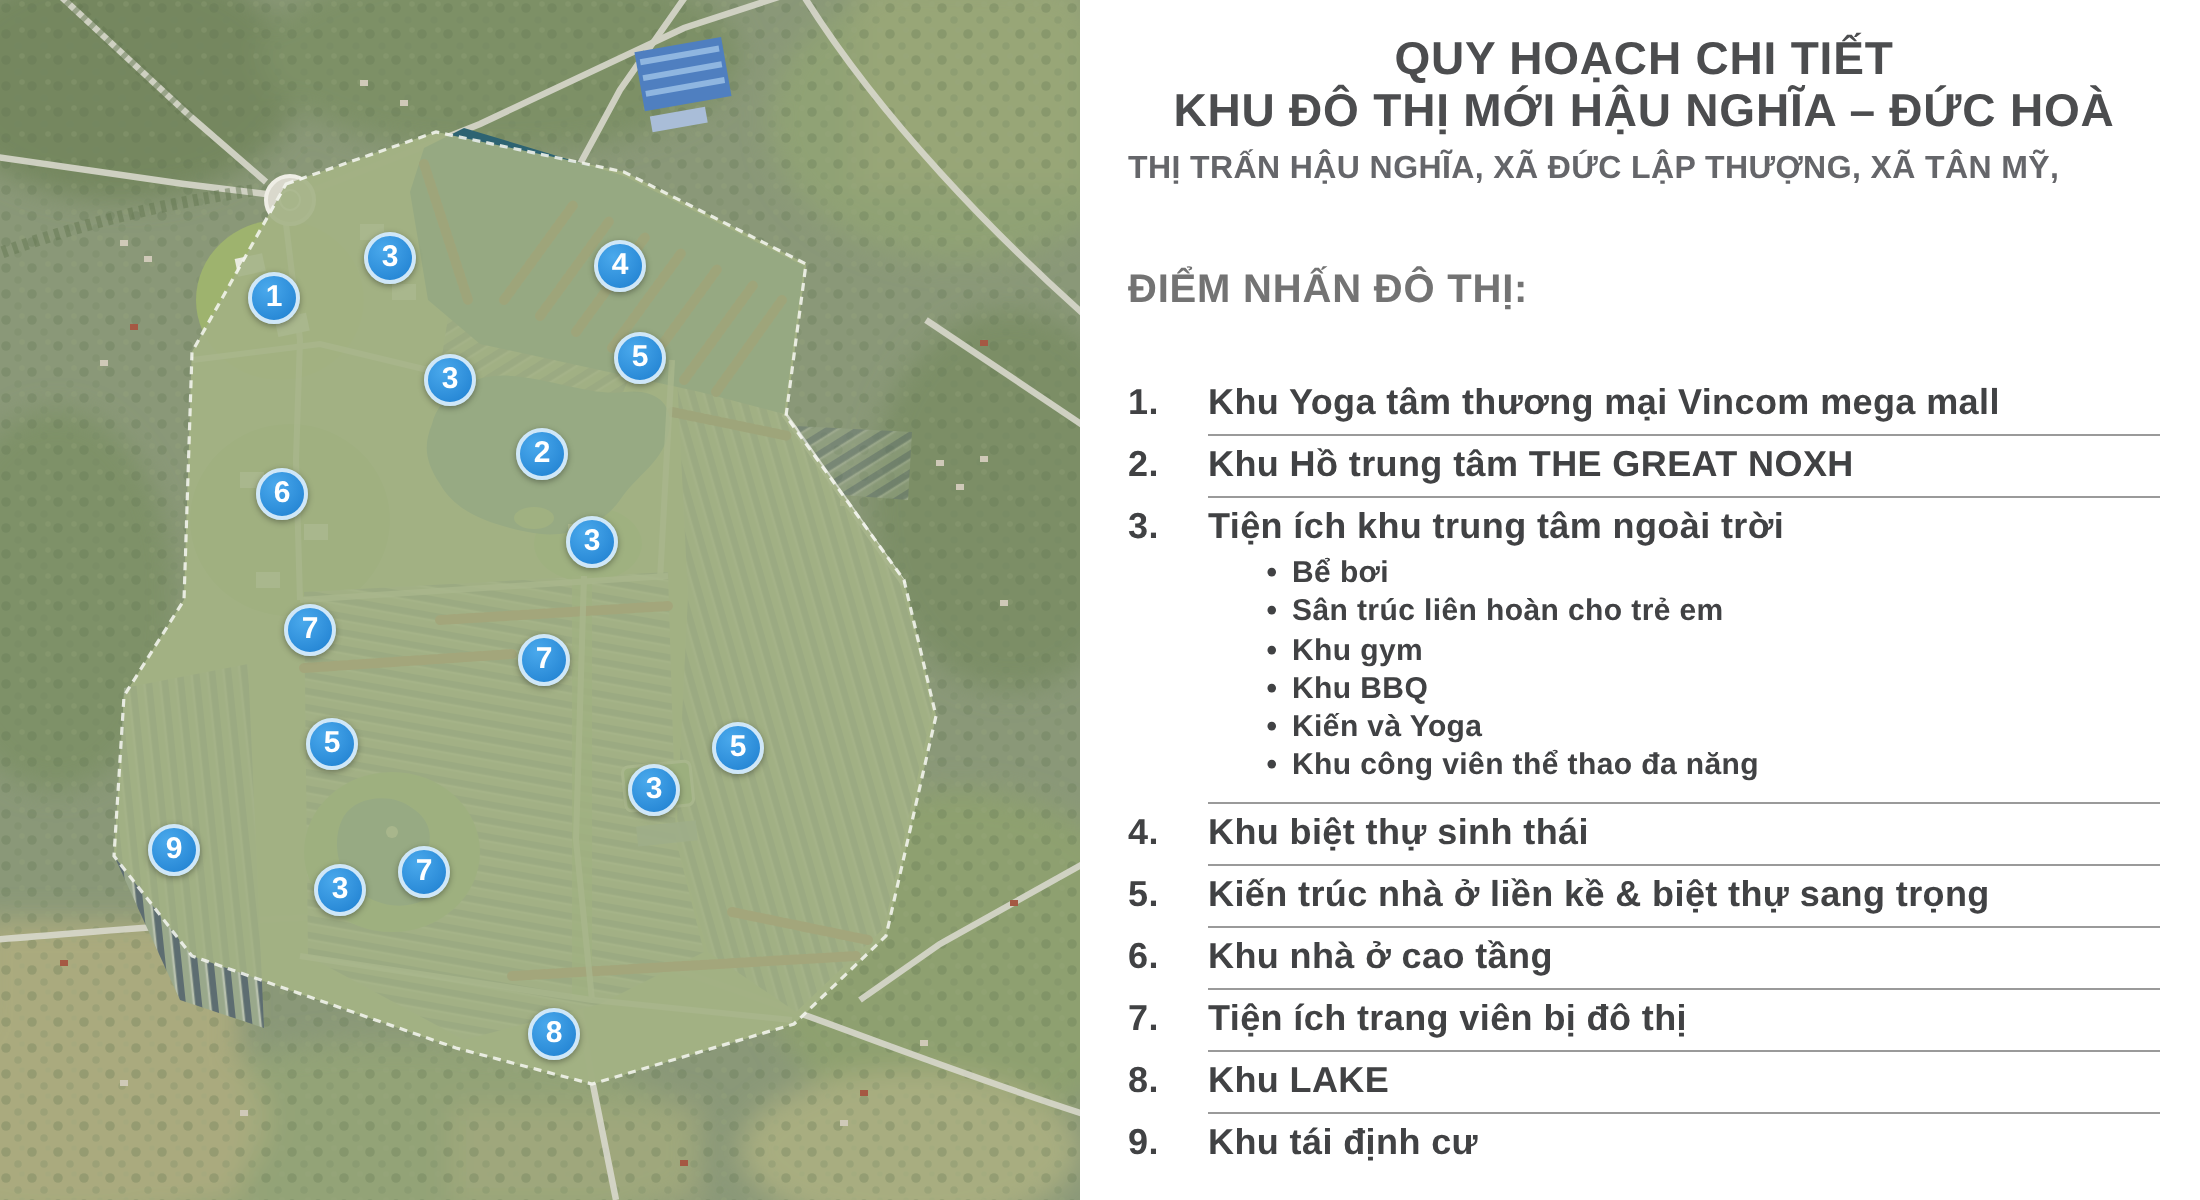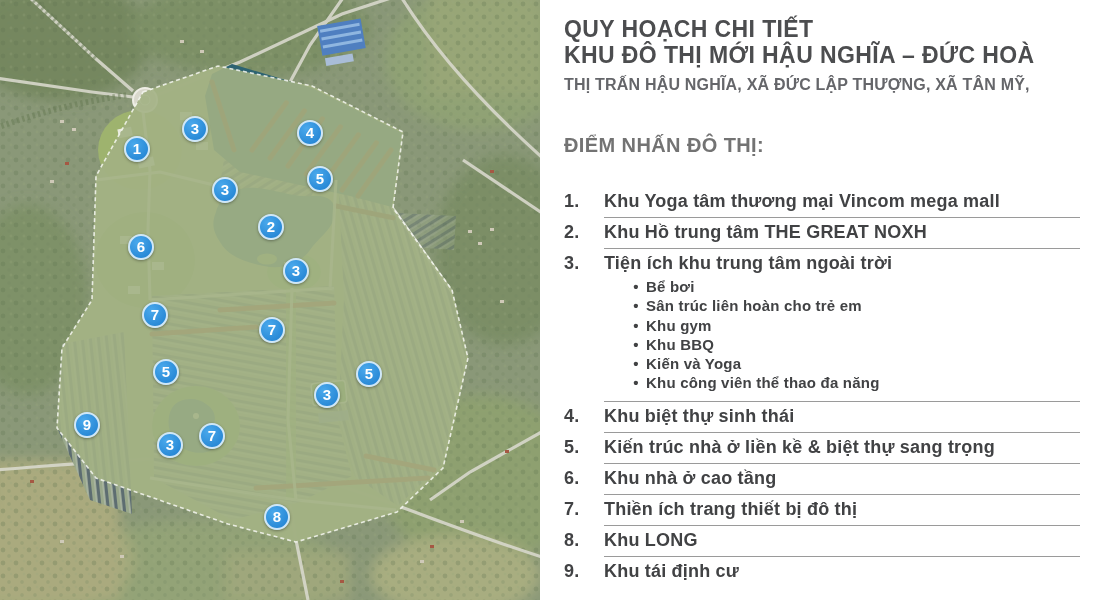--- a/index.html
+++ b/index.html
@@ -9,21 +9,21 @@
   .map-panel{position:absolute;left:0;top:0;width:540px;height:600px;overflow:hidden;}
   .map-panel svg{display:block;}
   .marker{position:absolute;width:26px;height:26px;border-radius:50%;
           background:radial-gradient(circle at 35% 30%, #4aa9ec, #1d7ecf);
           border:2px solid #cfe7f8;box-sizing:border-box;color:#fff;
           font:bold 15px/22px "Liberation Sans",sans-serif;text-align:center;
           box-shadow:0 1px 3px rgba(0,0,0,.35);}
   
   .info{position:absolute;left:540px;top:0;width:560px;height:600px;background:#ffffff;
         padding:16px 20px 0 24px;box-sizing:border-box;}
-  .t1,.t2{font-size:23px;font-weight:bold;color:#4c4d4f;letter-spacing:.4px;line-height:26px;}
+  .t1,.t2{font-size:23px;font-weight:bold;color:#4c4d4f;letter-spacing:.4px;line-height:26px;text-align:center;}
   .sub{font-size:16px;color:#65666a;line-height:19px;letter-spacing:.2px;font-weight:bold;}
   .sub-wrap{margin-top:7px;}
   .heading{margin-top:40px;font-size:20px;font-weight:bold;color:#737373;letter-spacing:.4px;}
   ol.hl{list-style:none;margin:30px 0 0 0;padding:0;}
   ol.hl>li{display:flex;font-size:18px;font-weight:bold;color:#414244;letter-spacing:.2px;}
   ol.hl .num{width:40px;flex:none;padding-top:4px;}
   ol.hl .content{flex:1;border-bottom:1px solid #9a9a9a;padding:4px 0 5px 0;}
   ol.hl li.no-line .content{border-bottom:none;}
   ul.subs{list-style:none;margin:3px 0 3px 22px;padding:0;}
   ul.subs li{display:flex;font-size:15px;font-weight:bold;color:#414244;line-height:19.3px;}
@@ -294,25 +294,25 @@
       <li>
         <span class="num">5.</span>
         <span class="content">Kiến trúc nhà ở liền kề &amp; biệt thự sang trọng</span>
       </li>
       <li>
         <span class="num">6.</span>
         <span class="content">Khu nhà ở cao tầng</span>
       </li>
       <li>
         <span class="num">7.</span>
-        <span class="content">Thiền ích trang thiết bị đô thị</span>
+        <span class="content">Tiện ích trang viên bị đô thị</span>
       </li>
       <li>
         <span class="num">8.</span>
-        <span class="content">Khu LONG</span>
+        <span class="content">Khu LAKE</span>
       </li>
       <li class="no-line">
         <span class="num">9.</span>
         <span class="content">Khu tái định cư</span>
       </li>
     </ol>
   </div>
 </div>
 
 </body></html>

